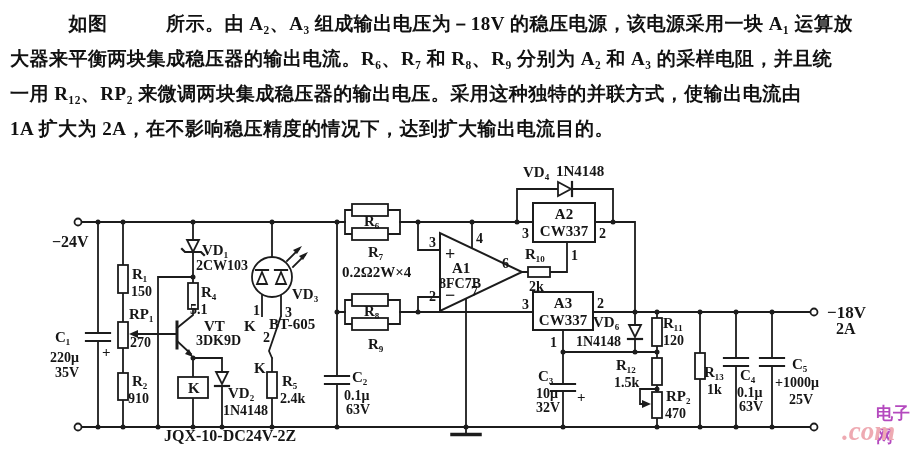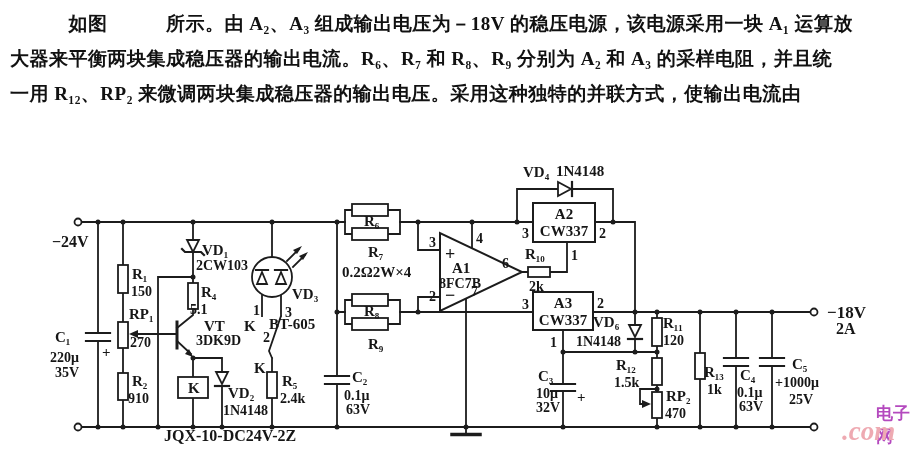--- a/index.html
+++ b/index.html
@@ -21,20 +21,21 @@
 </style>
 </head>
 <body>
 
 <div id="page">
 
   <div id="desc">
     <div class="line">　　　如图　　　所示。由 A₂、A₃ 组成输出电压为－18V 的稳压电源，该电源采用一块 A₁ 运算放</div>
     <div class="line">大器来平衡两块集成稳压器的输出电流。R₆、R₇ 和 R₈、R₉ 分别为 A₂ 和 A₃ 的采样电阻，并且统</div>
     <div class="line">一用 R₁₂、RP₂ 来微调两块集成稳压器的输出电压。采用这种独特的并联方式，使输出电流由</div>
+    <div class="line">1A 扩大为 2A，在不影响稳压精度的情况下，达到扩大输出电流目的。</div>
   </div>
 
   <svg width="923" height="451" viewBox="0 0 923 451" style="position:absolute;left:0;top:0;" stroke-linecap="square" fill="none">
 
     <g stroke="#1c1c1c" stroke-width="1.8">
 
       <path d="M81.5,222 H345 M400,222 H533"></path>
       <path d="M81.5,427 H810.5"></path>
       <path d="M593,312 H810.5"></path>
 

